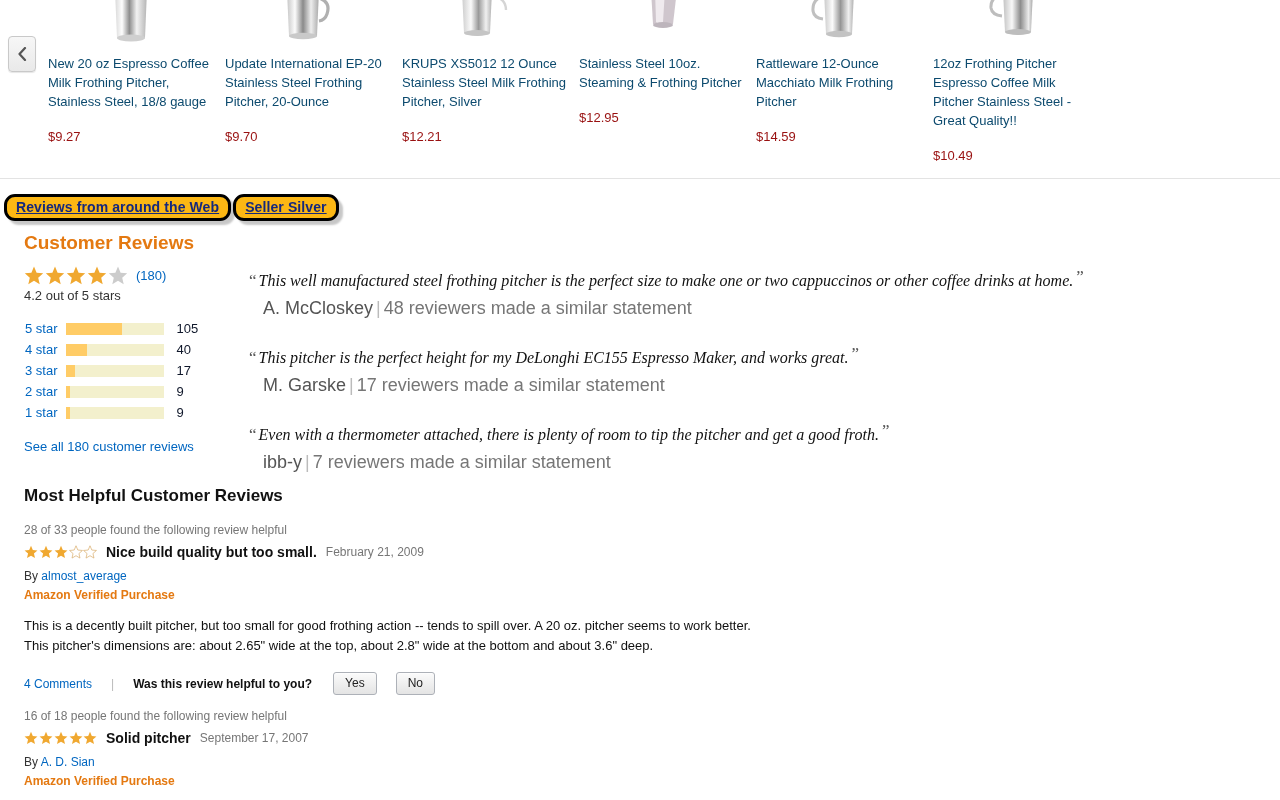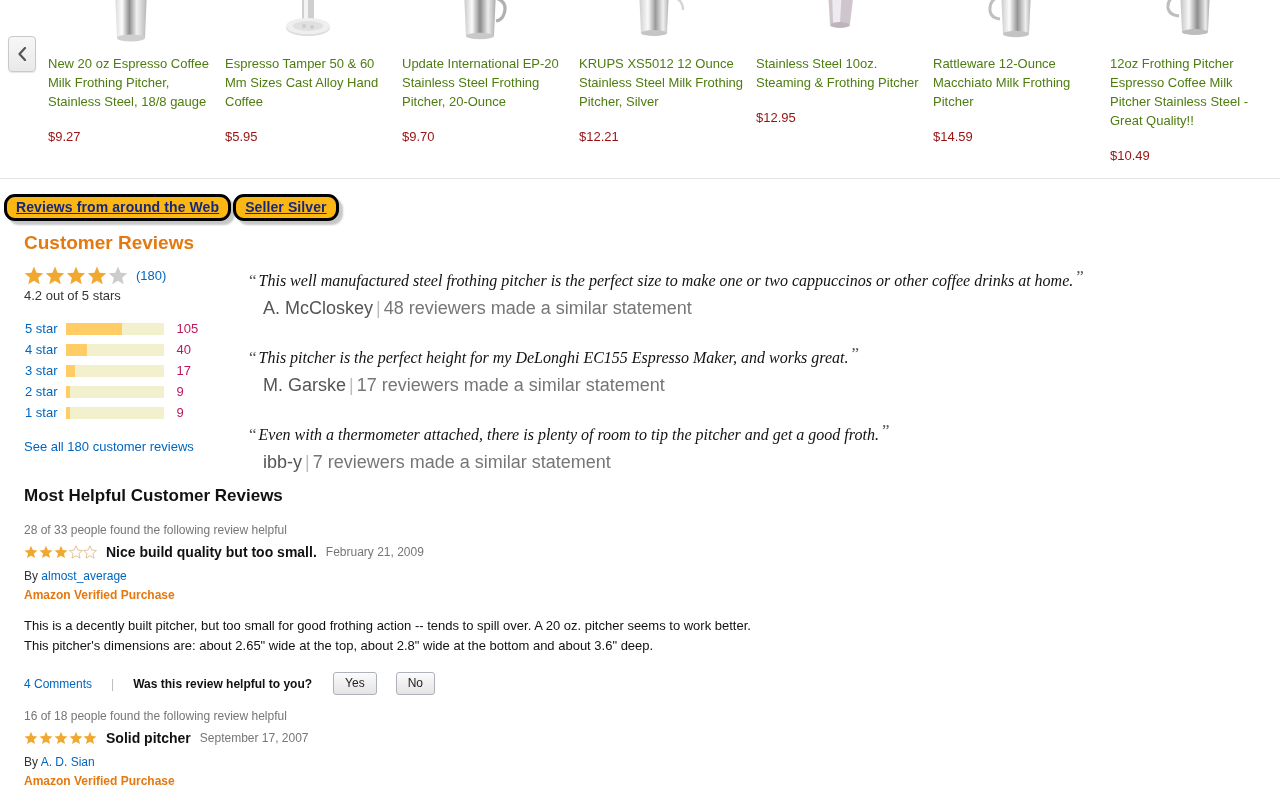--- a/index.html
+++ b/index.html
@@ -47,21 +47,21 @@
     display: flex;
     align-items: flex-end;
     justify-content: center;
     overflow: hidden;
     margin-bottom: 10px;
   }
   .prod-img svg { display: block; }
   .prod-title {
     font-size: 13px;
     line-height: 19px;
-    color: #4d7c0f;
+    color: #0c4a6e;
     cursor: pointer;
     word-wrap: break-word;
   }
   .prod-price {
     font-size: 13px;
     line-height: 19px;
     color: #991111;
     margin-top: 16px;
   }
 
@@ -147,21 +147,21 @@
     background: #f3f0cd;
     border: 1px solid #ffffff;
     position: relative;
   }
   .hist-fill {
     height: 12px;
     background: #ffcc66;
   }
   .hist-num {
     font-size: 13px;
-    color: #be185d;
+    color: #0f172a;
     padding-left: 12px;
     white-space: nowrap;
   }
   #see-all {
     display: block;
     margin-top: 16px;
     font-size: 13px;
     color: #0066c0;
     cursor: pointer;
   }
@@ -310,35 +310,20 @@
               </linearGradient>
             </defs>
           <path d="M21 -10 L53 -10 L51 38 Q37 43 23 38 Z" fill="url(#st1)"></path>
           <ellipse cx="37" cy="38" rx="14" ry="3.4" fill="#cfcfcf"></ellipse>
         </svg>
       </div>
       <div class="prod-title">New 20 oz Espresso Coffee Milk Frothing Pitcher, Stainless Steel, 18/8 gauge</div>
       <div class="prod-price">$9.27</div>
     </div>
 
-    <div class="prod-card">
-      <div class="prod-img">
-        <svg width="74" height="44" viewBox="0 0 74 44">
-          <rect x="31" y="-10" width="12" height="32" rx="3" fill="#cfcfcf"></rect>
-          <rect x="33" y="-10" width="4" height="32" fill="#f3f3f3"></rect>
-          <ellipse cx="37" cy="28" rx="22" ry="8" fill="#dedede"></ellipse>
-          <ellipse cx="37" cy="26" rx="22" ry="8" fill="#efefef"></ellipse>
-          <ellipse cx="37" cy="26" rx="15" ry="5" fill="#e0e0e0"></ellipse>
-          <circle cx="33" cy="26" r="2" fill="#cccccc"></circle>
-          <circle cx="41" cy="27" r="2" fill="#cccccc"></circle>
-        </svg>
-      </div>
-      <div class="prod-title">Espresso Tamper 50 &amp; 60 Mm Sizes Cast Alloy Hand Coffee</div>
-      <div class="prod-price">$5.95</div>
-    </div>
 
     <div class="prod-card">
       <div class="prod-img">
         <svg width="74" height="44" viewBox="0 0 74 44">
           <defs>
               <linearGradient id="st3" x1="0" y1="0" x2="1" y2="0">
             <stop offset="0" stop-color="#c7c7c7"></stop>
                 <stop offset=".25" stop-color="#fbfbfb"></stop>
             <stop offset=".5" stop-color="#8a8a8a"></stop>
                 <stop offset=".75" stop-color="#ededed"></stop>

